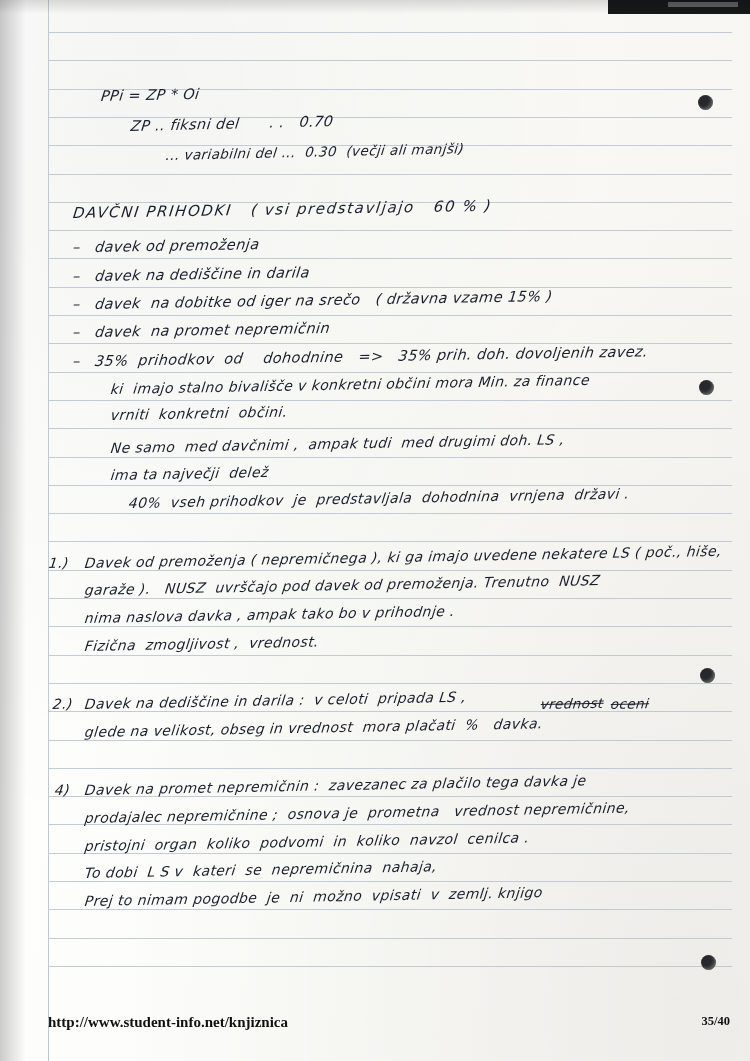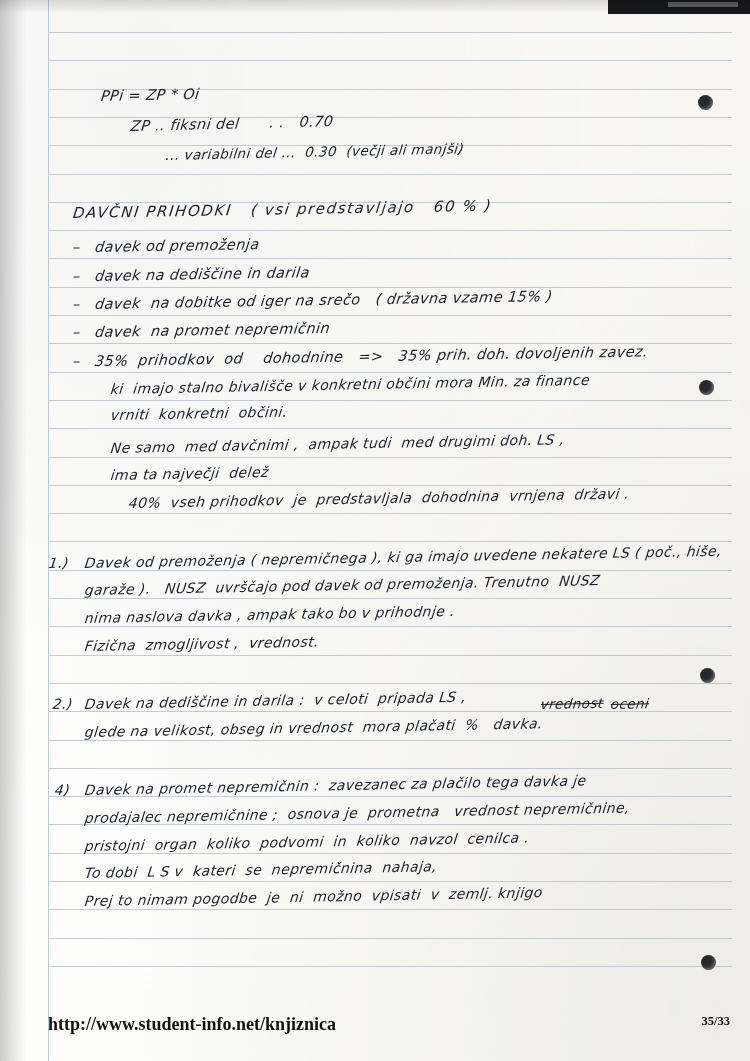--- a/index.html
+++ b/index.html
@@ -103,21 +103,21 @@
   .hw.sp { letter-spacing: 1.6px; }
   .hw.strike { text-decoration: line-through; }
 
   
   .footer-url {
     position: absolute;
     left: 48px;
     top: 1014px;
     font-family: "Liberation Serif", serif;
     font-weight: bold;
-    font-size: 18px;
+    font-size: 15px;
     color: #111;
   }
   .footer-page {
     position: absolute;
     right: 20px;
     top: 1014px;
     font-family: "Liberation Serif", serif;
     font-weight: bold;
     font-size: 12.5px;
     color: #111;
@@ -215,14 +215,14 @@
       <div class="hw it" style="left: 84px; top: 811px; font-size: 14px; transform: rotate(-1.1deg) skewX(-8deg);">prodajalec nepremičnine ;  osnova je  prometna   vrednost nepremičnine,</div>
       <div class="hw it" style="left: 84px; top: 839px; font-size: 14px; transform: rotate(-1.1deg) skewX(-8deg);">pristojni  organ  koliko  podvomi  in  koliko  navzol  cenilca .</div>
       <div class="hw it" style="left: 84px; top: 866px; font-size: 14px; transform: rotate(-1.1deg) skewX(-8deg);">To dobi  L S v  kateri  se  nepremičnina  nahaja,</div>
       <div class="hw it" style="left: 84px; top: 894px; font-size: 14px; transform: rotate(-1.1deg) skewX(-8deg);">Prej to nimam pogodbe  je  ni  možno  vpisati  v  zemlj. knjigo</div>
     </div>
 
   <div class="edge-shadow-left"></div>
   <div class="edge-shadow-top"></div>
 
   <div class="footer-url">http://www.student-info.net/knjiznica</div>
-  <div class="footer-page">35/33</div>
+  <div class="footer-page">35/40</div>
 </div>
 
 </body></html>

